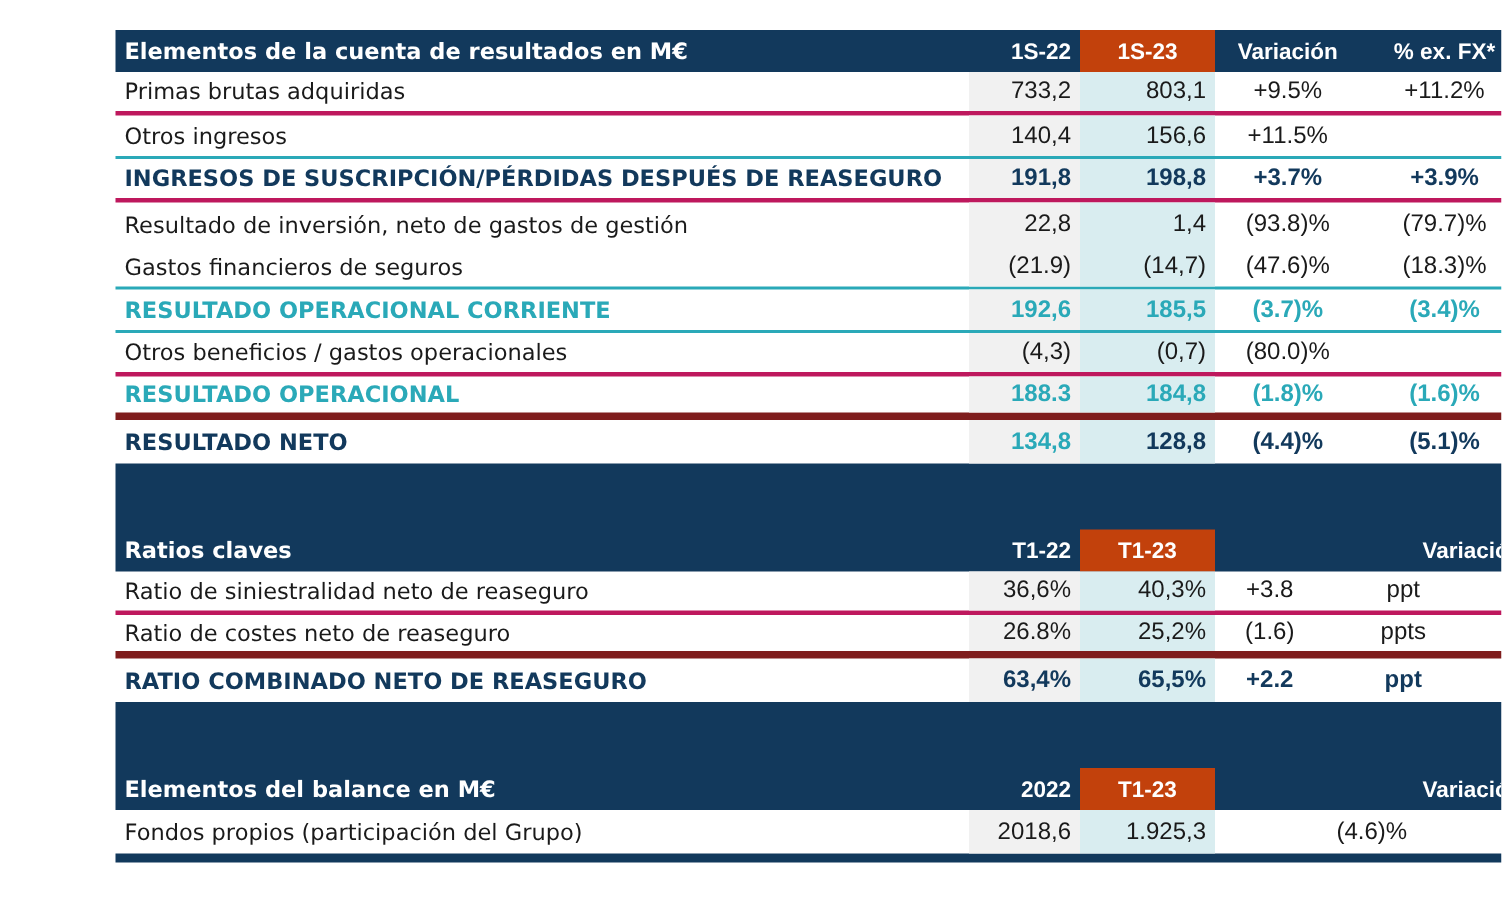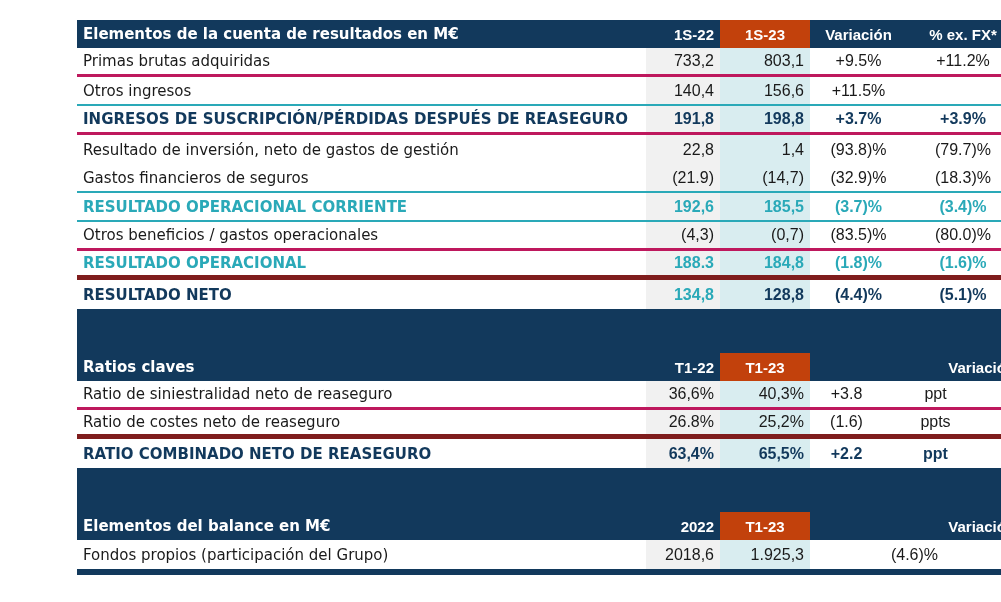--- a/index.html
+++ b/index.html
@@ -90,37 +90,36 @@
         <div class="c num v gray">22,8</div>
         <div class="c num v tbg">1,4</div>
         <div class="c num ctr">(93.8)%</div>
         <div class="c num ctr">(79.7)%</div>
       </div>
 
       <div class="grid row bt">
         <div class="c label">Gastos financieros de seguros</div>
         <div class="c num v gray">(21.9)</div>
         <div class="c num v tbg">(14,7)</div>
-        <div class="c num ctr">(32.9)%</div>
+        <div class="c num ctr">(47.6)%</div>
         <div class="c num ctr">(18.3)%</div>
       </div>
 
       <div class="grid row bt">
         <div class="c label tb">RESULTADO OPERACIONAL CORRIENTE</div>
         <div class="c num v gray tb">192,6</div>
         <div class="c num v tbg tb">185,5</div>
         <div class="c num ctr tb">(3.7)%</div>
         <div class="c num ctr tb">(3.4)%</div>
       </div>
 
       <div class="grid row bl">
         <div class="c label">Otros beneficios / gastos operacionales</div>
         <div class="c num v gray">(4,3)</div>
         <div class="c num v tbg">(0,7)</div>
-        <div class="c num ctr">(83.5)%</div>
         <div class="c num ctr">(80.0)%</div>
       </div>
 
       <div class="grid row bn">
         <div class="c label tb">RESULTADO OPERACIONAL</div>
         <div class="c num v gray tb">188.3</div>
         <div class="c num v tbg tb">184,8</div>
         <div class="c num ctr tb">(1.8)%</div>
         <div class="c num ctr tb">(1.6)%</div>
       </div>

